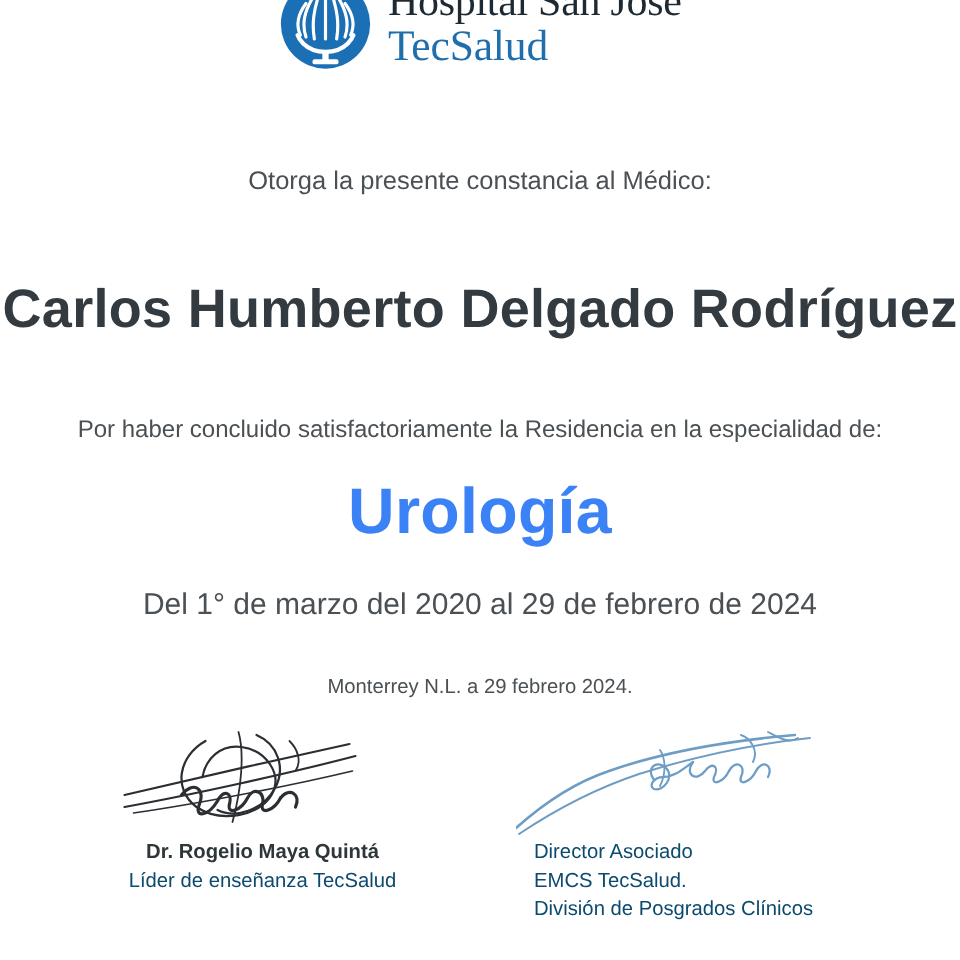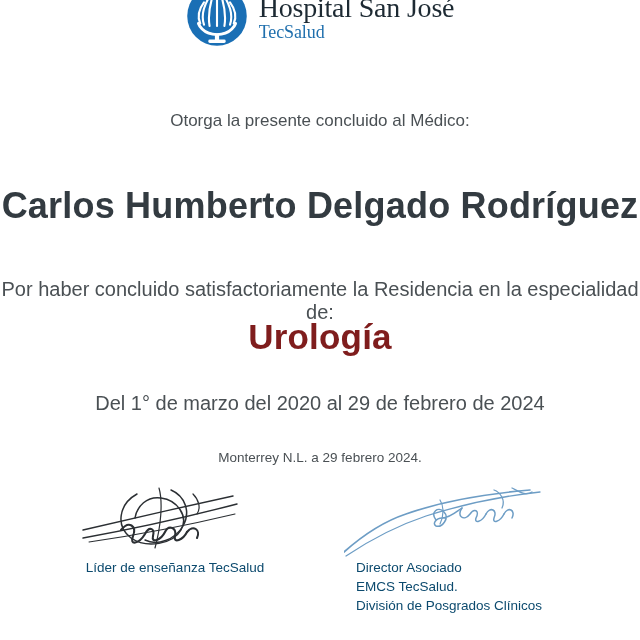--- a/index.html
+++ b/index.html
@@ -44,21 +44,21 @@
   .logo-title {
     font-family: "Liberation Serif", serif;
     font-size: 28px;
     font-weight: 400;
     color: #1d2a33;
     letter-spacing: -0.2px;
     white-space: nowrap;
   }
   .logo-sub {
     font-family: "Liberation Serif", serif;
-    font-size: 18px;
+    font-size: 29px;
     font-weight: 400;
     color: #1f6fad;
     letter-spacing: -0.1px;
     margin-top: 1px;
     white-space: nowrap;
   }
 
   
   .line {
     position: absolute;
@@ -74,28 +74,28 @@
   .recipient {
     top: 183px;
     font-size: 36px;
     font-weight: bold;
     color: #333b41;
     line-height: 1.28;
     letter-spacing: 0.2px;
   }
   .statement {
     top: 278px;
-    font-size: 20px;
+    font-size: 16px;
     color: #4a5054;
   }
   .specialty {
     top: 317px;
-    font-size: 35px;
+    font-size: 43px;
     font-weight: bold;
-    color: #7f1d1d;
+    color: #3b82f6;
     letter-spacing: 0.2px;
   }
   .period {
     top: 392px;
     font-size: 20px;
     color: #4a5054;
   }
   .place-date {
     top: 450px;
     font-size: 13.5px;
@@ -151,21 +151,21 @@
     <path d="M20 62 C20 62 26 80 50 80 C74 80 80 62 80 62" fill="none" stroke="#ffffff" stroke-width="4.6" stroke-linecap="round"></path>
     <rect x="46.6" y="78" width="6.8" height="12" fill="#ffffff"></rect>
     <rect x="36" y="88" width="28" height="5.4" rx="2.4" fill="#ffffff"></rect>
   </svg>
   <div class="logo-words">
     <div class="logo-title">Hospital San José</div>
     <div class="logo-sub">TecSalud</div>
   </div>
 </div>
 
-<div class="line intro">Otorga la presente concluido al Médico:</div>
+<div class="line intro">Otorga la presente constancia al Médico:</div>
 
 <div class="line recipient">Carlos Humberto Delgado Rodríguez</div>
 
 <div class="line statement">Por haber concluido satisfactoriamente la Residencia en la especialidad de:</div>
 
 <div class="line specialty">Urología</div>
 
 <div class="line period">Del 1° de marzo del 2020 al 29 de febrero de 2024</div>
 
 <div class="line place-date">Monterrey N.L. a 29 febrero 2024.</div>
@@ -179,20 +179,21 @@
         <path d="M46 44 C54 34 62 40 58 50 C54 60 64 58 70 48 C74 40 80 42 78 50 C76 58 86 54 90 46 C94 38 102 42 100 50 C98 58 108 54 112 46" stroke-width="2.1"></path>
         <path d="M112 46 C118 38 126 44 122 52" stroke-width="2.1"></path>
         <path d="M8 44 C50 34 112 20 158 10" stroke-width="1.4"></path>
         <path d="M8 52 C52 44 116 30 162 18" stroke-width="1.4"></path>
         <path d="M14 56 C56 50 118 38 160 28" stroke-width="1.1"></path>
         <path d="M84 2 C88 16 86 40 80 62" stroke-width="1.2"></path>
         <path d="M118 8 C124 14 126 22 122 28" stroke-width="1.2"></path>
       </g>
     </svg>
   </div>
+  <div class="sig-name">Dr. Rogelio Maya Quintá</div>
   <div class="sig-role">Líder de enseñanza TecSalud</div>
 </div>
 
 <div class="sig-block sig-right">
   <div class="sig-canvas">
     <svg width="240" height="72" viewBox="0 0 240 72">
       <g fill="none" stroke="#6d9dc5" stroke-linecap="round" stroke-linejoin="round">
         <path d="M0 66 C18 50 38 36 62 28 C96 16 140 8 186 4" stroke-width="1.7"></path>
         <path d="M2 70 C26 54 52 40 82 30 C120 18 158 10 196 6" stroke-width="1.3"></path>
         <path d="M92 34 C86 26 94 20 100 26 C106 32 98 42 92 40 C88 38 92 32 98 32 C106 32 112 26 118 22" stroke-width="1.5"></path>

